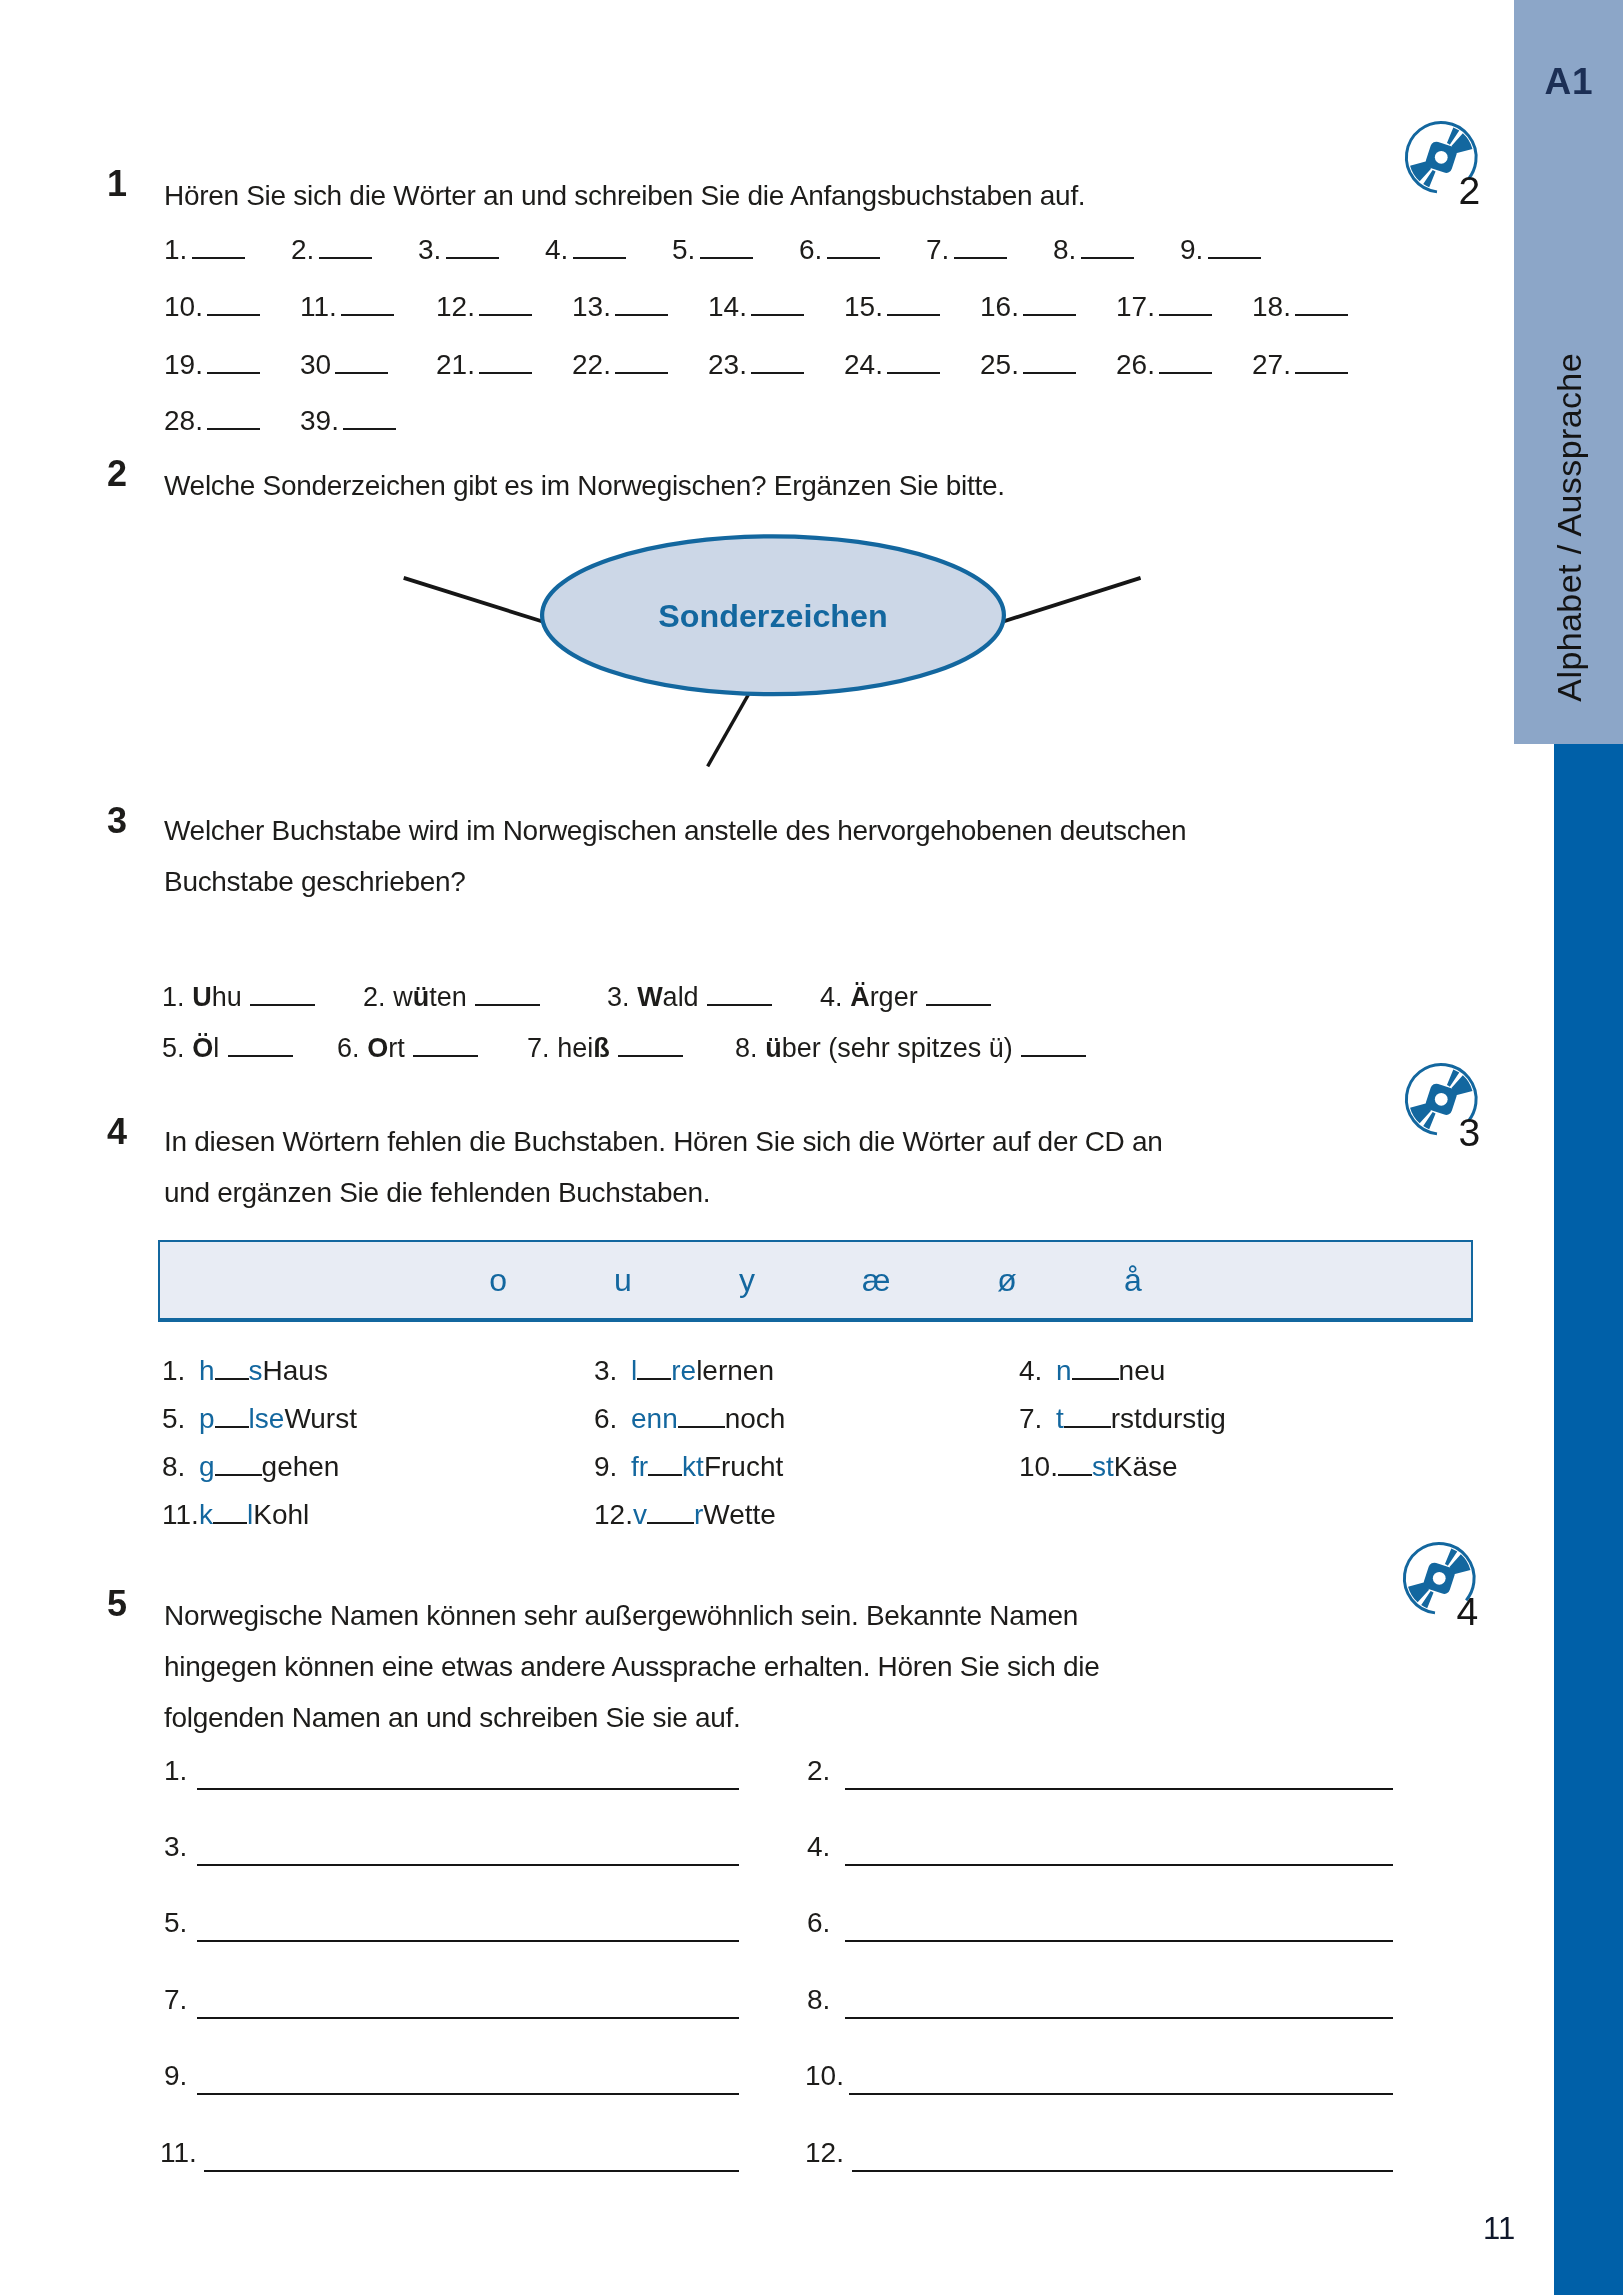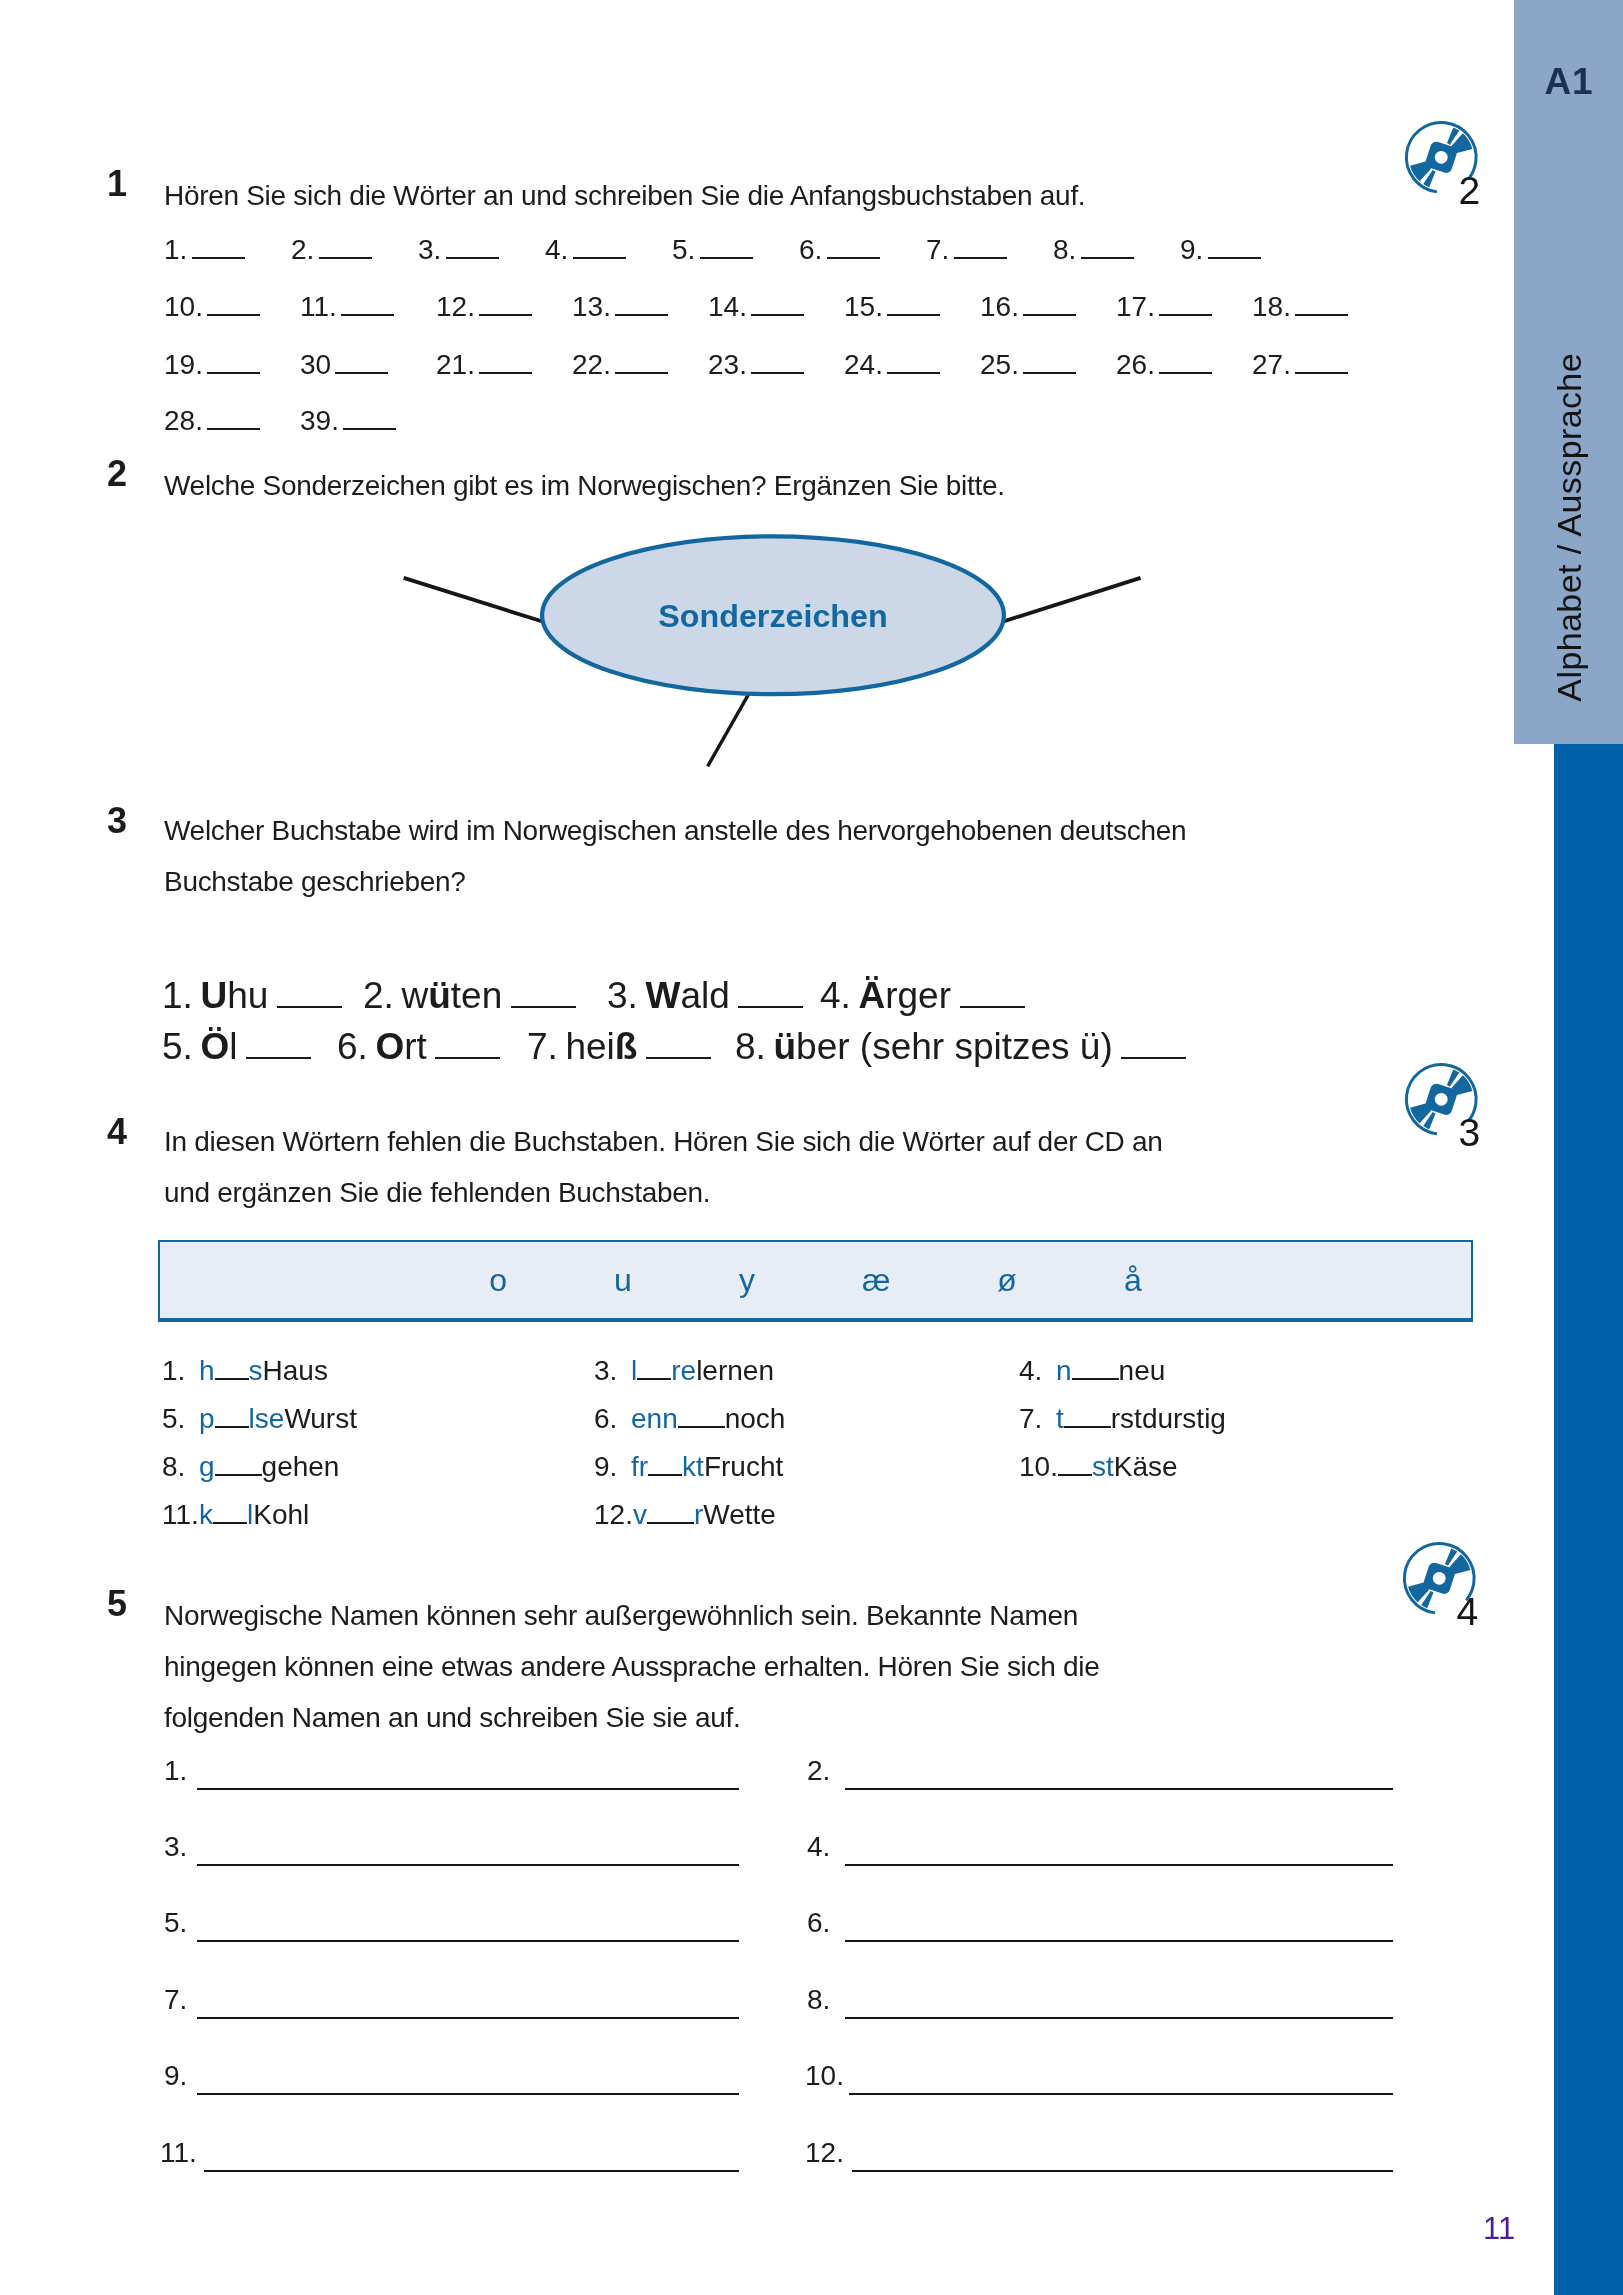--- a/index.html
+++ b/index.html
@@ -17,35 +17,35 @@
     width:1624px;height:2295px;position:relative;background:#fff;
     font-family:"Liberation Sans", sans-serif;color:var(--ink);overflow:hidden;
   }
   .abs{position:absolute}
   
   .band-light{left:1514px;top:0;width:110px;height:744px;background:var(--band-light)}
   .band-dark{left:1554px;top:744px;width:70px;height:1552px;background:var(--band-dark)}
   .level{left:1514px;top:61px;width:110px;text-align:center;font-size:37px;font-weight:600;color:var(--a1);letter-spacing:0.8px}
   .vlabel-wrap{left:1514px;top:289px;width:110px;height:476px;display:flex;align-items:center;justify-content:center}
   .vlabel{writing-mode:vertical-rl;transform:rotate(180deg);font-size:34px;color:#141414;letter-spacing:0.4px;white-space:nowrap}
-  .pagenum{left:1483px;top:2211px;font-size:31px;color:#4c1d95}
+  .pagenum{left:1483px;top:2211px;font-size:31px;color:#0f172a}
   
   .exnum{left:107px;width:51px;font-size:36px;font-weight:600;color:var(--ink)}
   .instr{left:164px;font-size:28px;line-height:51px;color:var(--ink);letter-spacing:-0.3px;white-space:nowrap}
   
   .cd{width:85px;height:97px}
   .cd .num{font-family:"Liberation Sans",sans-serif;font-size:46px;fill:#161616}
   
   .row1{left:164px;height:42px;display:flex}
   .bi{display:inline-block}
   .bn{font-size:28px}
   .ul{display:inline-block;width:53px;height:31px;border-bottom:2.5px solid #191919;margin-left:4.2px}
   .slot150{width:127px}.slot160{width:136px}
   
-  .i3{position:absolute;font-size:37px;white-space:nowrap}
+  .i3{position:absolute;font-size:27px;white-space:nowrap}
   .n3{margin-right:7.6px}
   .u3{display:inline-block;width:65px;height:31px;border-bottom:2.5px solid #191919;margin-left:8.5px}
   
   .letterbox{left:158px;top:1240px;width:1315px;height:82px;background:var(--box-fill);
     border:2.5px solid var(--blue);border-bottom-width:4.2px;display:flex;align-items:center;justify-content:center;gap:107px}
   .letter{font-size:32px;color:var(--blue)}
   .grid4{left:162px;top:1349px;width:1291px;display:grid;grid-template-columns:432px 425px 434px;grid-auto-rows:48px}
   .i4{font-size:28px;white-space:nowrap}
   .n4{display:inline-block;min-width:37px}
   .lb{color:var(--blue)}

